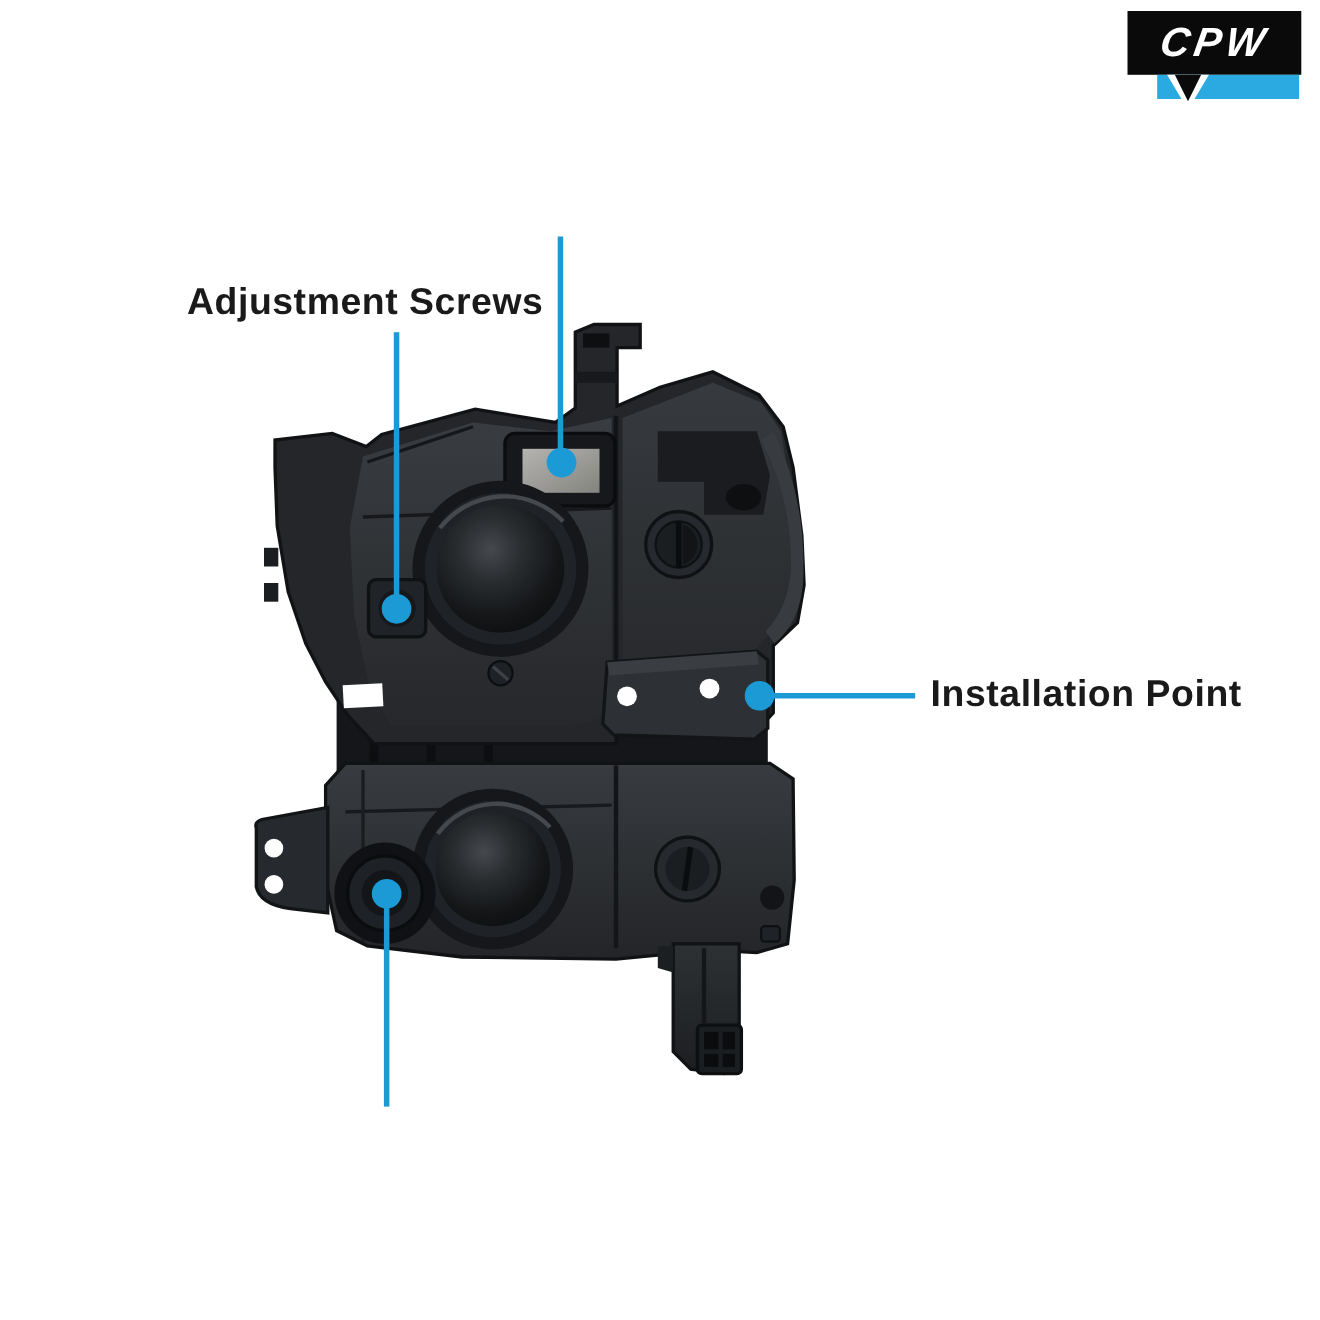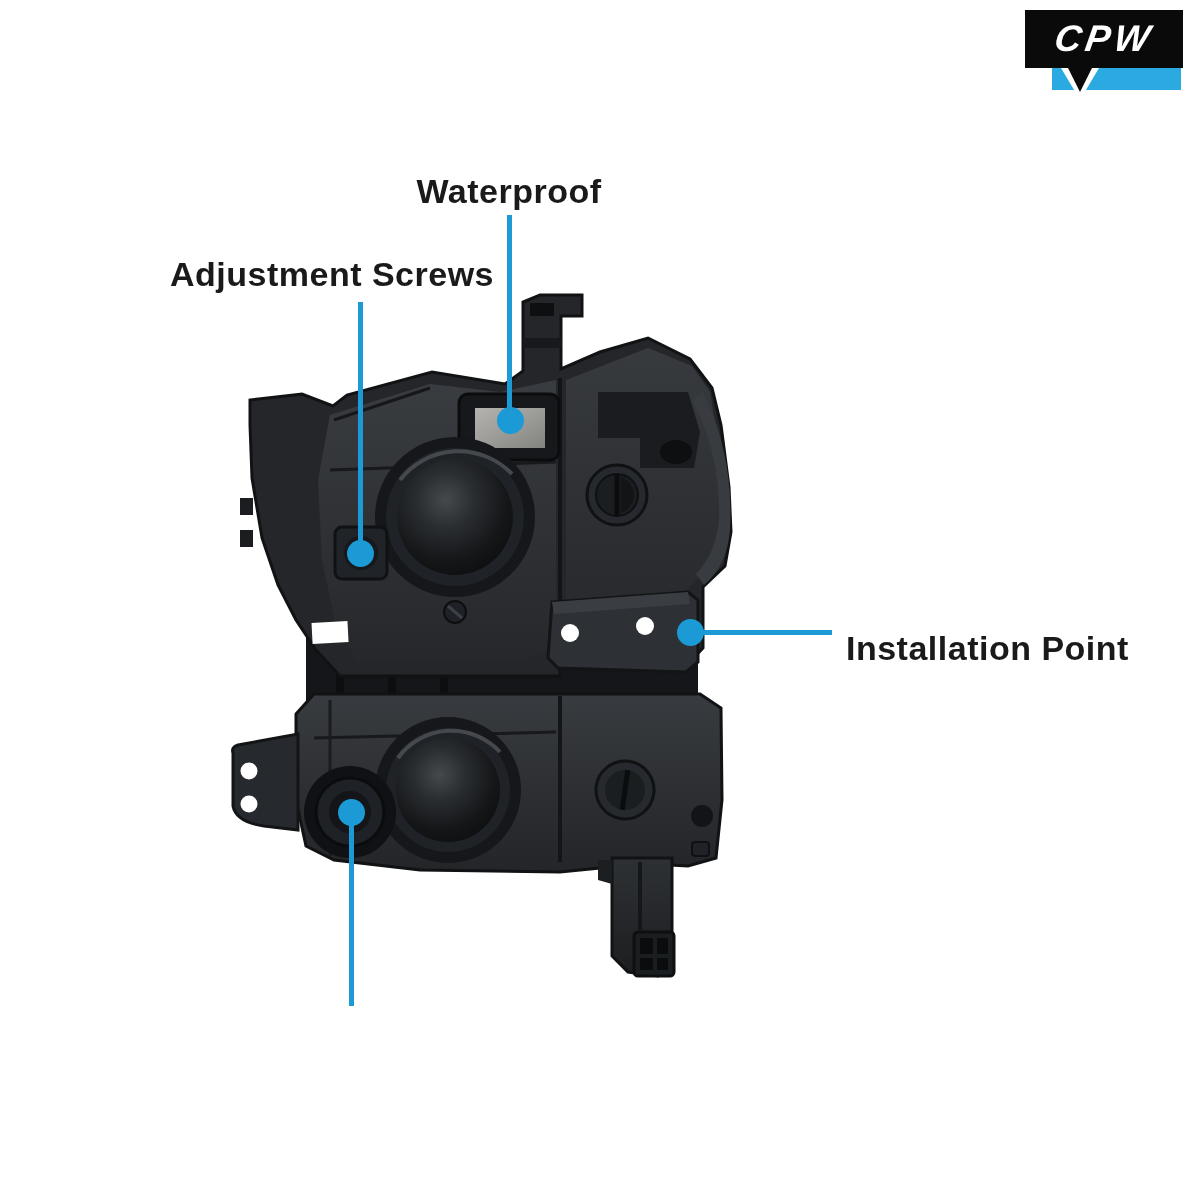--- a/index.html
+++ b/index.html
@@ -175,28 +175,27 @@
 
   <div class="logo">
     <div class="logo-top">
       <span class="logo-text">CPW</span>
     </div>
     <div class="logo-bar"></div>
     <div class="notch-white"></div>
     <div class="notch-black"></div>
   </div>
 
-  <div class="callout-label centered" style="left:509px;top:172px;">Waterproof</div>
   <div class="v-line" style="left:507px;top:215px;height:206px;"></div>
   <div class="dot" style="left:497px;top:407px;"></div>
 
   <div class="callout-label centered" style="left:332px;top:255px;text-align:center;">Adjustment Screws</div>
   <div class="v-line" style="left:358px;top:302px;height:252px;"></div>
   <div class="dot" style="left:347px;top:540px;"></div>
 
-  <div class="callout-label" style="left:846px;top:612px;margin-top:17px;">Installation Point</div>
+  <div class="callout-label" style="left:846px;top:612px;">Installation Point</div>
   <div class="h-line" style="left:700px;top:630px;width:132px;"></div>
   <div class="dot" style="left:677px;top:619px;"></div>
 
   <div class="v-line" style="left:349px;top:812px;height:194px;"></div>
   <div class="dot" style="left:338px;top:799px;"></div>
 
 </div>
 
 </body></html>

